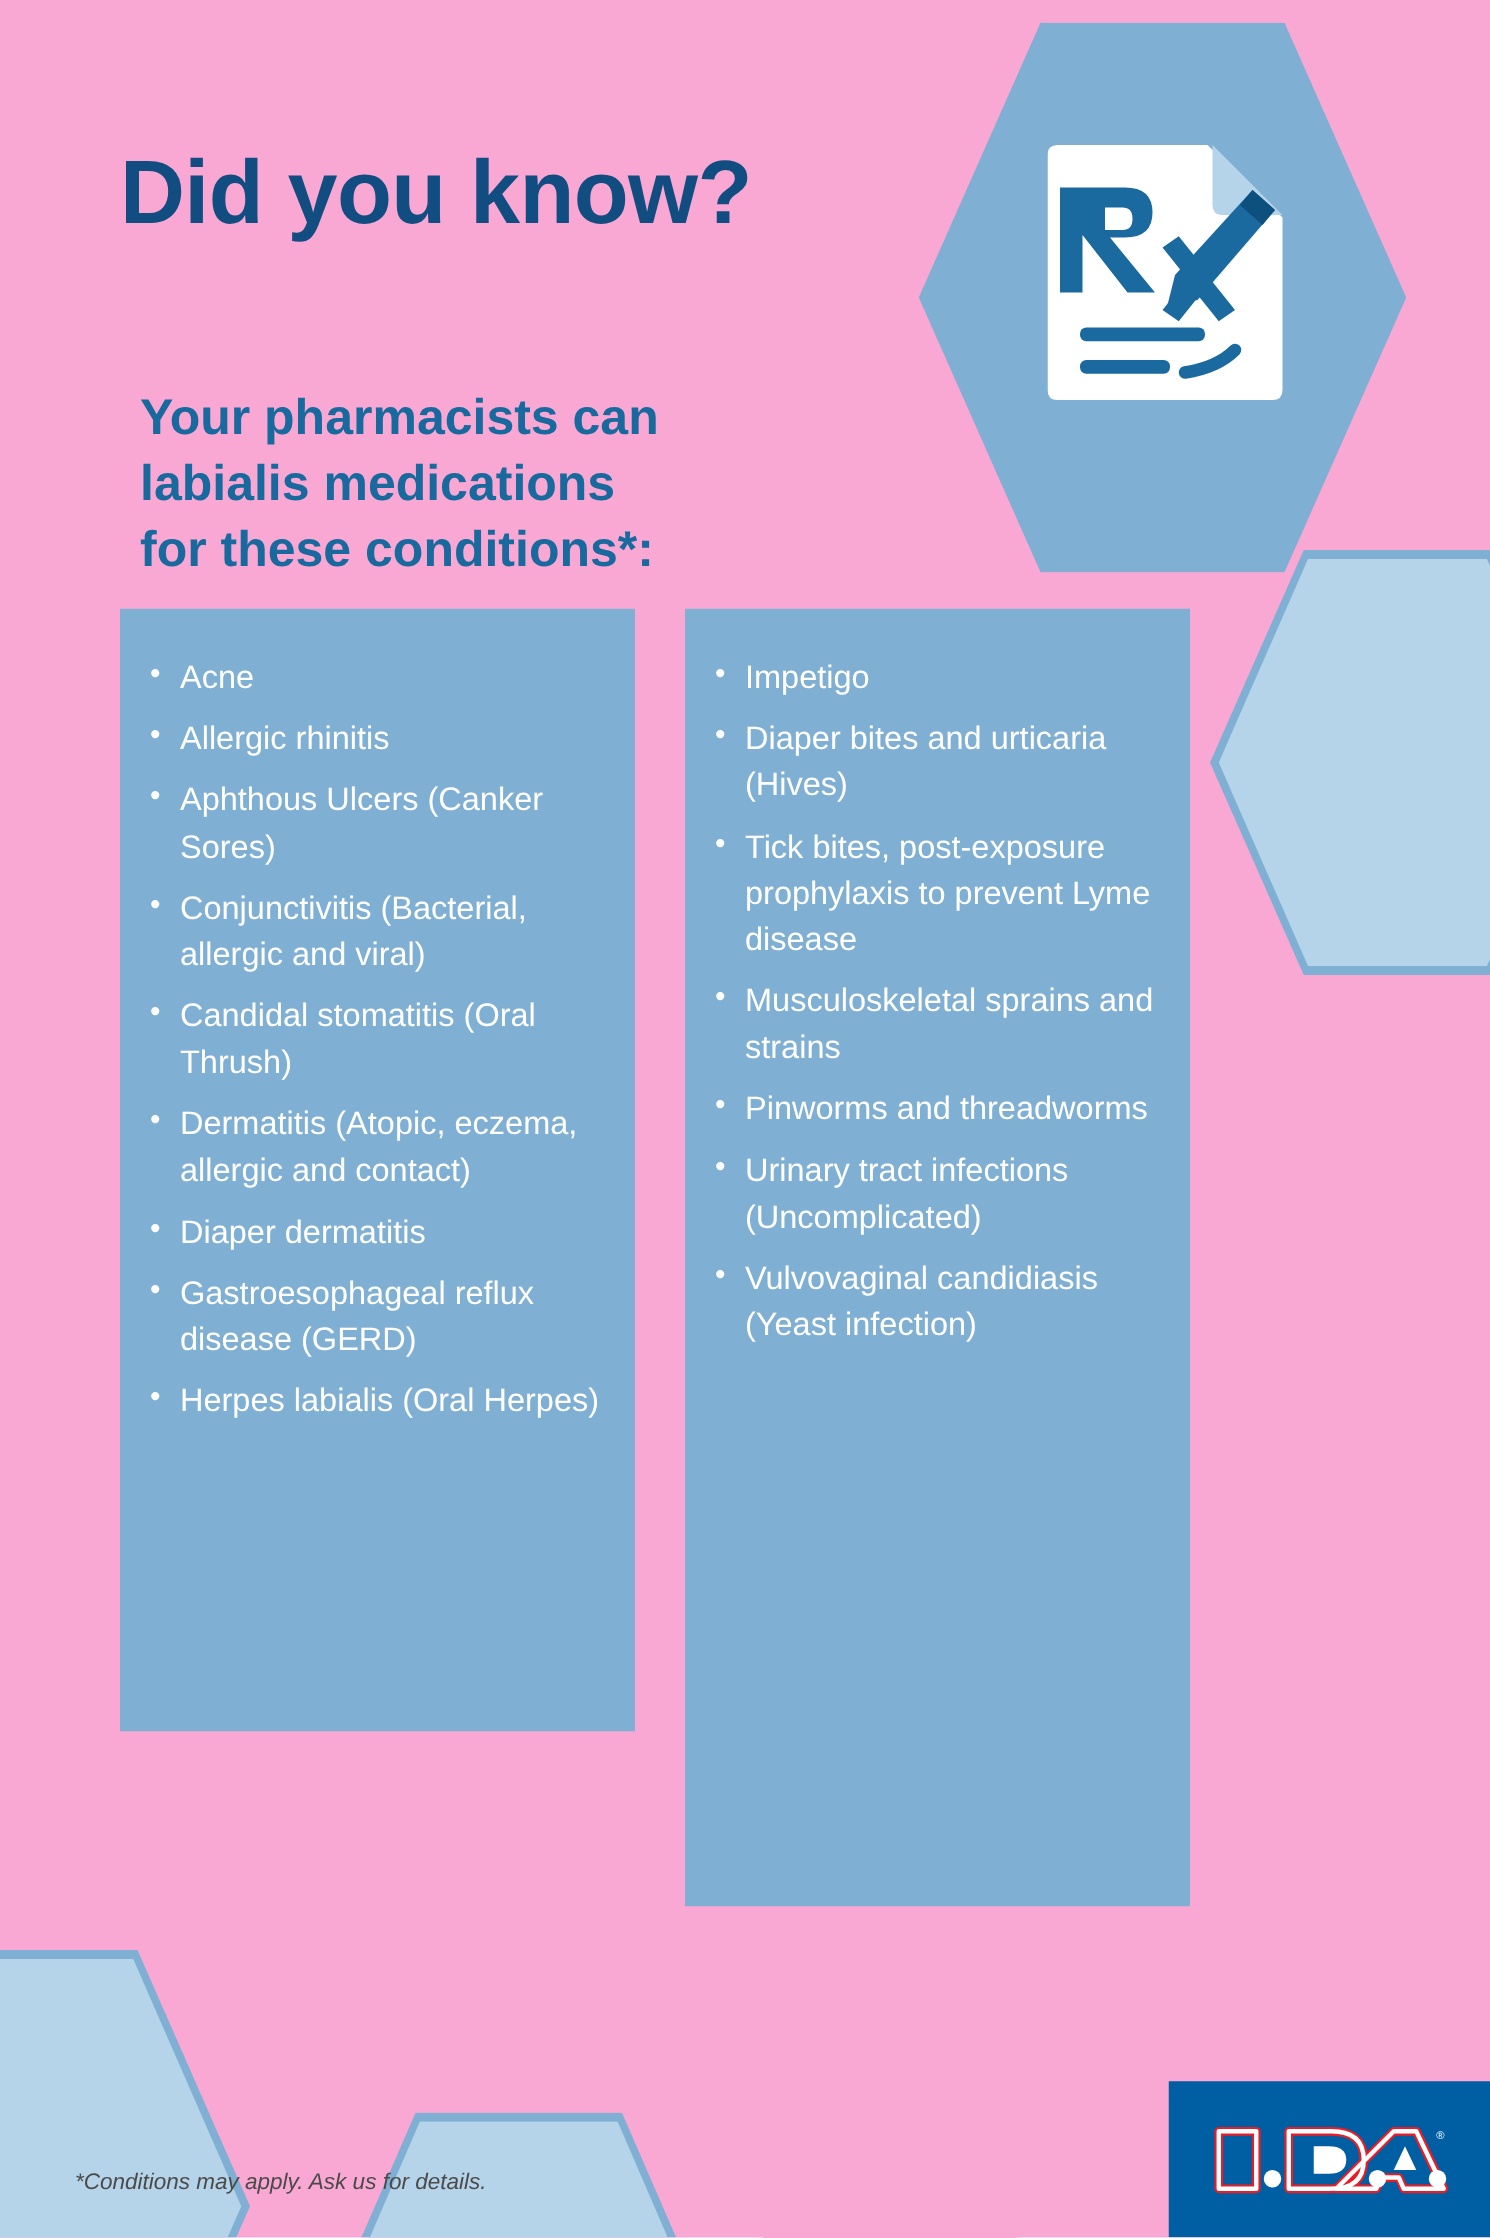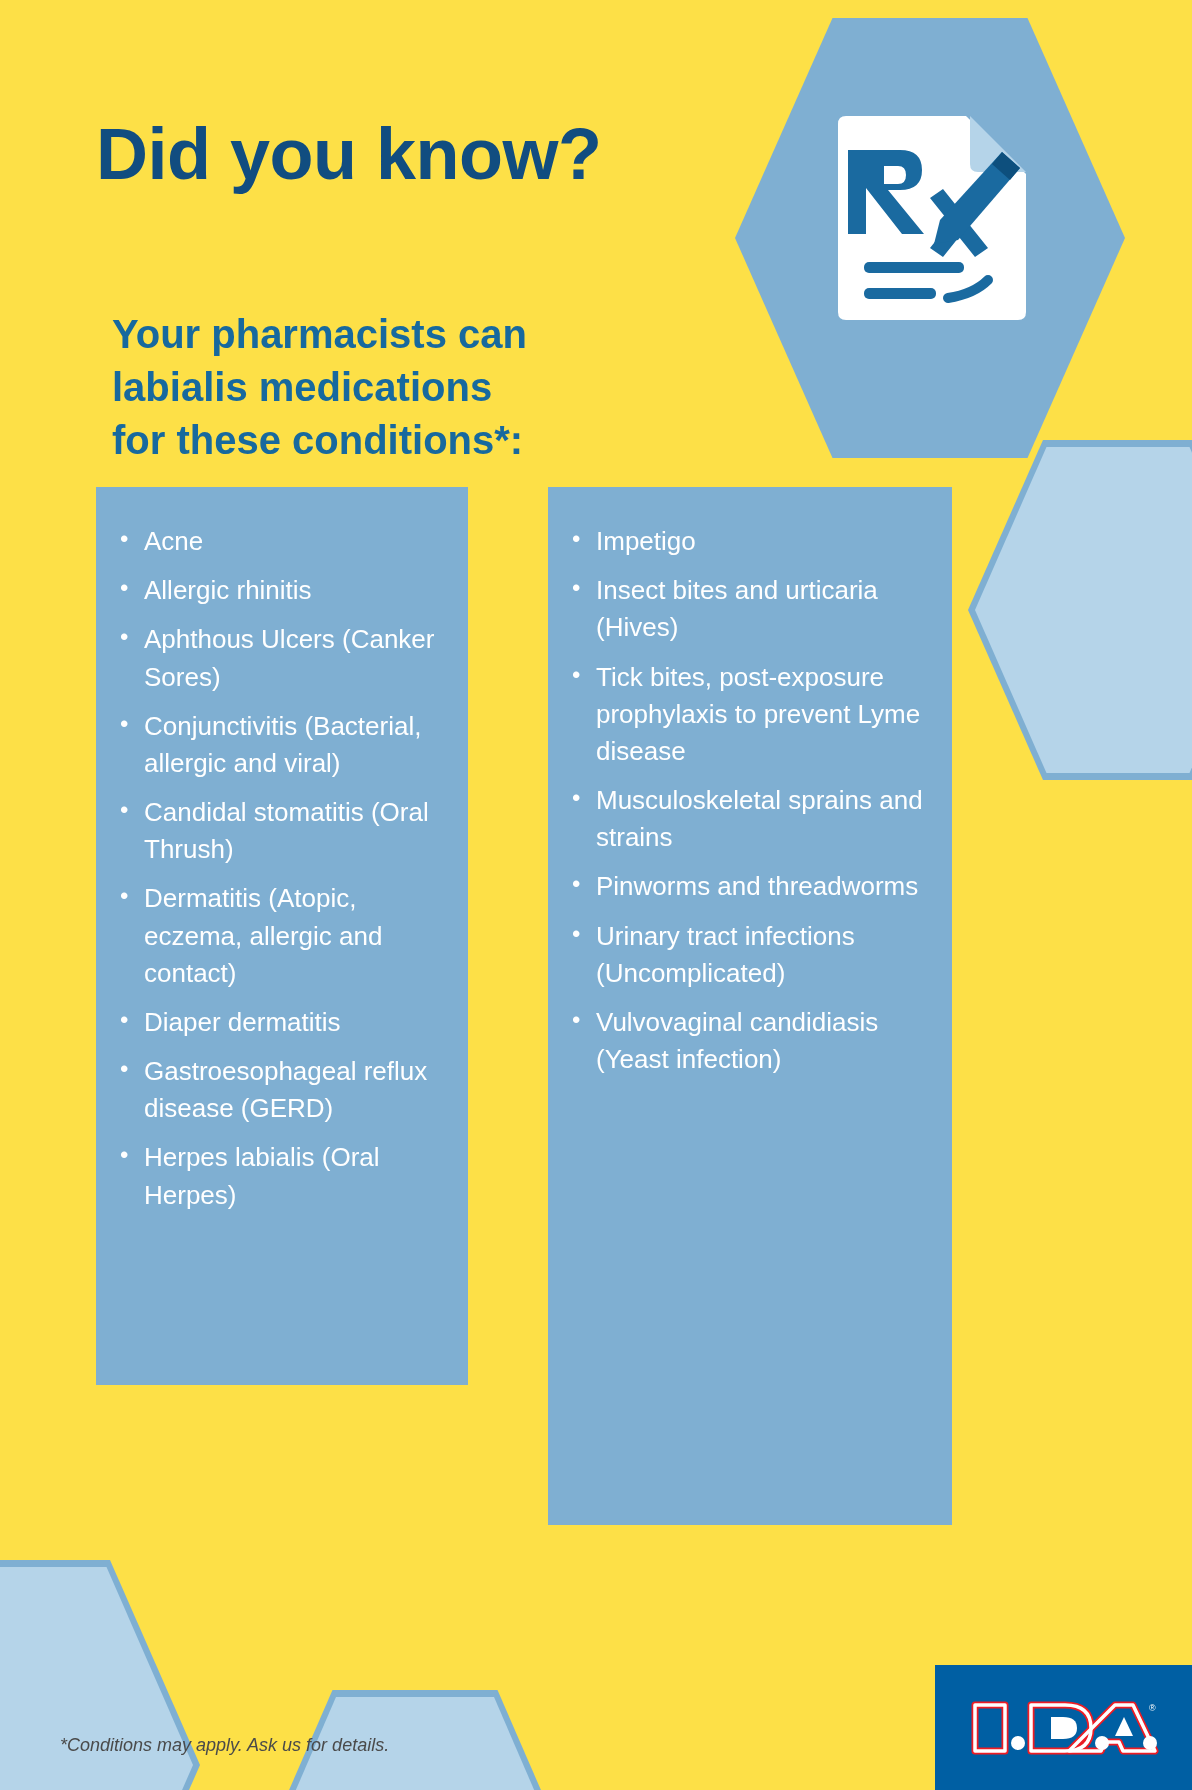--- a/index.html
+++ b/index.html
@@ -5,21 +5,21 @@
   html, body {
     margin: 0;
     padding: 0;
     background: #ffffff;
   }
   .poster {
     position: relative;
     width: 1192px;
     height: 1790px;
     overflow: hidden;
-    background: #fde047;
+    background: #f9a8d4;
     font-family: "Liberation Sans", sans-serif;
   }
 
   
   .hex-layer {
     position: absolute;
     inset: 0;
     pointer-events: none;
   }
   .hex {
@@ -99,21 +99,21 @@
   .subhead span { display: block; }
 
   
   .panel {
     position: absolute;
     top: 487px;
     background: #7fafd2;
   }
   .panel-left {
     left: 96px;
-    width: 372px;
+    width: 412px;
     height: 898px;
   }
   .panel-right {
     left: 548px;
     width: 404px;
     height: 1038px;
   }
   .cond-list {
     list-style: none;
     margin: 0;
@@ -208,21 +208,21 @@
       <li>Dermatitis (Atopic, eczema, allergic and contact)</li>
       <li>Diaper dermatitis</li>
       <li>Gastroesophageal reflux disease (GERD)</li>
       <li>Herpes labialis (Oral Herpes)</li>
     </ul>
   </div>
 
   <div class="panel panel-right">
     <ul class="cond-list">
       <li>Impetigo</li>
-      <li>Insect bites and urticaria (Hives)</li>
+      <li>Diaper bites and urticaria (Hives)</li>
       <li>Tick bites, post-exposure prophylaxis to prevent Lyme disease</li>
       <li>Musculoskeletal sprains and strains</li>
       <li>Pinworms and threadworms</li>
       <li>Urinary tract infections (Uncomplicated)</li>
       <li>Vulvovaginal candidiasis (Yeast infection)</li>
     </ul>
   </div>
 
   <p class="footnote">*Conditions may apply. Ask us for details.</p>
 

